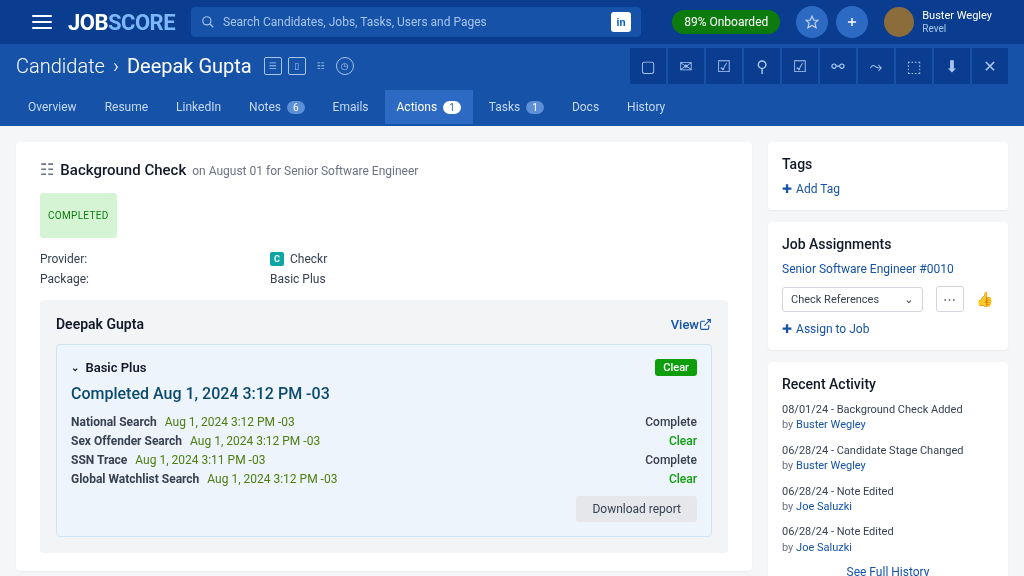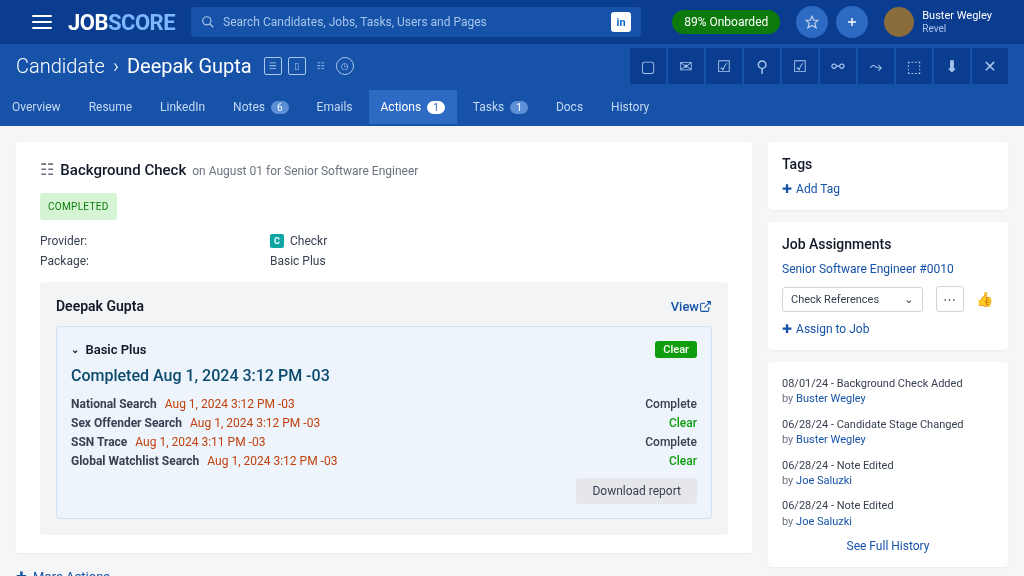--- a/index.html
+++ b/index.html
@@ -20,48 +20,48 @@
 .avatar{width:30px;height:30px;border-radius:50%;background:#8a6d3b}
 .user-info{font-size:11px;line-height:1.2}
 .user-info .co{color:#a8c5ec;font-size:10px}
 .header2{background:#1552a8;height:44px;display:flex;align-items:center;padding:0 16px;justify-content:space-between}
 .breadcrumb{display:flex;gap:8px;color:#fff;font-size:20px;font-weight:300}
 .breadcrumb .name{font-weight:400}
 .header-icons{display:flex;gap:2px}
 .sqbtn{width:36px;height:36px;background:#0a3d8f;display:flex;align-items:center;justify-content:center;color:#a8c5ec;cursor:pointer}
 .mini-icons{display:flex;gap:6px;align-items:center;margin-left:4px}
 .mini-icon{width:18px;height:18px;border:1px solid #a8c5ec;border-radius:2px;display:flex;align-items:center;justify-content:center;color:#a8c5ec;font-size:9px}
-.tabs{background:#1552a8;height:38px;display:flex;align-items:center;padding:0 0;gap:4px}
+.tabs{background:#1552a8;height:38px;display:flex;align-items:center;padding:0 16px;gap:4px}
 .tab{color:#c5d9f2;font-size:12px;padding:10px 12px;cursor:pointer;display:flex;align-items:center;gap:6px;position:relative}
 .tab.active{background:#2d6ac4;color:#fff}
 .tab-badge{background:#5c8fd6;color:#fff;border-radius:8px;padding:1px 6px;font-size:10px}
 .tab.active .tab-badge{background:#fff;color:#2d6ac4}
 .content{display:flex;padding:16px;gap:16px}
 .main{flex:1}
 .card{background:#fff;border-radius:4px;padding:18px 24px;box-shadow:0 1px 2px rgba(0,0,0,0.05)}
 .card-head{display:flex;align-items:baseline;gap:6px;margin-bottom:14px}
 .card-head .icon{color:#6b7280;font-size:16px}
 .card-head h2{font-size:15px;font-weight:500;color:#111827}
 .card-head .sub{font-size:12px;color:#6b7280}
-.status-pill{display:inline-block;background:#d4f4d4;color:#0d7a0d;font-size:10px;padding:8px 8px;border-radius:3px;margin-bottom:14px;letter-spacing:0.3px}
+.status-pill{display:inline-block;background:#d4f4d4;color:#0d7a0d;font-size:10px;padding:17px 8px;border-radius:3px;margin-bottom:14px;letter-spacing:0.3px}
 .meta-row{display:flex;font-size:12px;margin-bottom:6px}
 .meta-row .lbl{width:230px;color:#374151}
 .meta-row .val{color:#374151;display:flex;align-items:center;gap:6px}
 .checkr-ico{width:14px;height:14px;background:#0ea5a5;border-radius:2px;display:inline-flex;align-items:center;justify-content:center;color:#fff;font-size:9px;font-weight:700}
 .result-box{background:#f3f4f6;border-radius:4px;padding:16px;margin-top:14px}
 .result-head{display:flex;justify-content:space-between;align-items:center;margin-bottom:12px}
 .result-head .nm{font-weight:600;font-size:14px;color:#111827}
 .view-link{color:#1552a8;font-size:13px;font-weight:500;cursor:pointer;display:flex;align-items:center;gap:0}
 .inner-box{background:#edf4fb;border:1px solid #d0e3f5;border-radius:4px;padding:14px}
 .pkg-row{display:flex;justify-content:space-between;align-items:center;margin-bottom:8px}
 .pkg-name{display:flex;align-items:center;gap:6px;font-weight:600;font-size:13px;color:#111827}
 .clear-pill{background:#0d9d0d;color:#fff;font-size:11px;padding:2px 8px;border-radius:3px;font-weight:500}
 .completed-txt{color:#0c4a6e;font-size:16px;font-weight:500;margin-bottom:12px}
 .check-row{display:flex;justify-content:space-between;font-size:12px;margin-bottom:5px;color:#374151}
-.check-row .ts{color:#c2410c;margin-left:8px}
+.check-row .ts{color:#4d7c0f;margin-left:8px}
 .check-row .stat{font-weight:500}
 .check-row .stat.clear{color:#0d9d0d}
 .download{text-align:right;margin-top:10px}
 .download span{display:inline-block;background:#e5e7eb;color:#374151;font-size:12px;padding:6px 16px;border-radius:3px;cursor:pointer}
 .more-actions{color:#1552a8;font-size:13px;margin-top:16px;cursor:pointer;display:flex;align-items:center;gap:6px}
 .sidebar{width:240px;display:flex;flex-direction:column;gap:12px}
 .side-card{background:#fff;border-radius:4px;padding:14px;box-shadow:0 1px 2px rgba(0,0,0,0.05)}
 .side-card h3{font-size:14px;font-weight:500;color:#111827;margin-bottom:10px}
 .add-link{color:#1552a8;font-size:12px;cursor:pointer;display:flex;align-items:center;gap:4px}
 .job-link{color:#1552a8;font-size:12px;margin-bottom:10px;cursor:pointer}
@@ -238,20 +238,21 @@
           </div>
         <div class="dots">⋯</div>
         <div class="thumb">👍</div>
       </div>
       <div class="add-link">
           <span>✚</span>
           <span>Assign to Job</span>
         </div>
     </div>
     <div class="side-card">
+      <h3>Recent Activity</h3>
       <div id="activities">
           <div class="activity-item">08/01/24 - Background Check Added<br><span class="by">by </span><span class="who">Buster Wegley</span></div>
           <div class="activity-item">06/28/24 - Candidate Stage Changed<br><span class="by">by </span><span class="who">Buster Wegley</span></div>
           <div class="activity-item">06/28/24 - Note Edited<br><span class="by">by </span><span class="who">Joe Saluzki</span></div>
           <div class="activity-item">06/28/24 - Note Edited<br><span class="by">by </span><span class="who">Joe Saluzki</span></div>
         </div>
       <div class="full-history">See Full History</div>
     </div>
   </div>
 </div>

